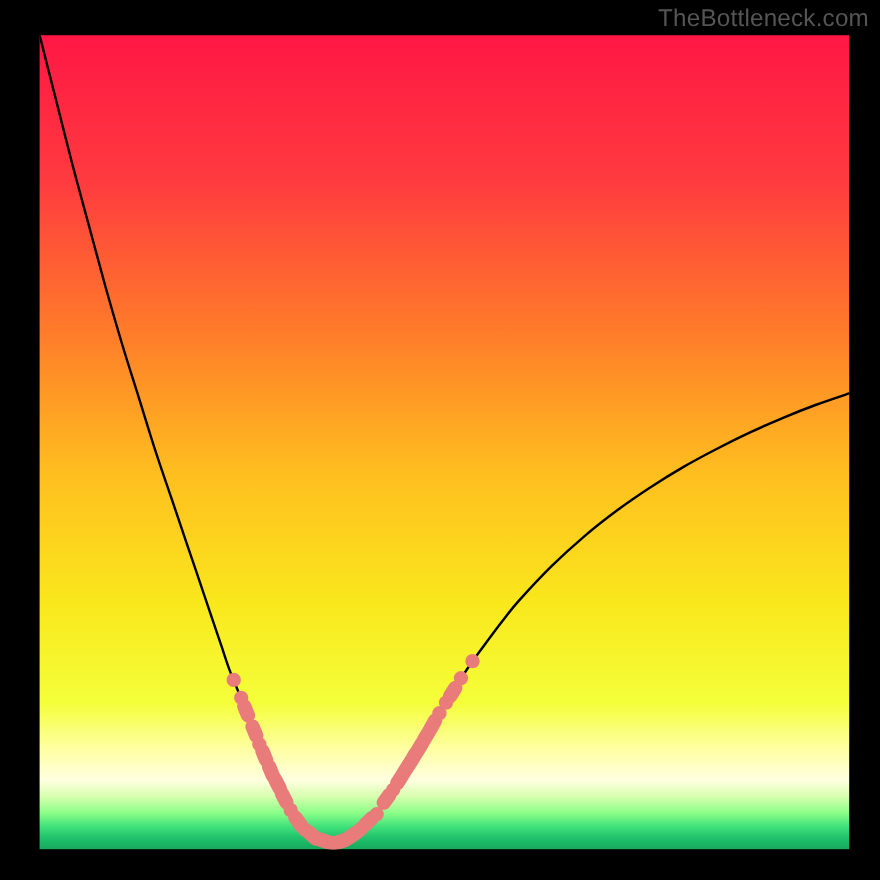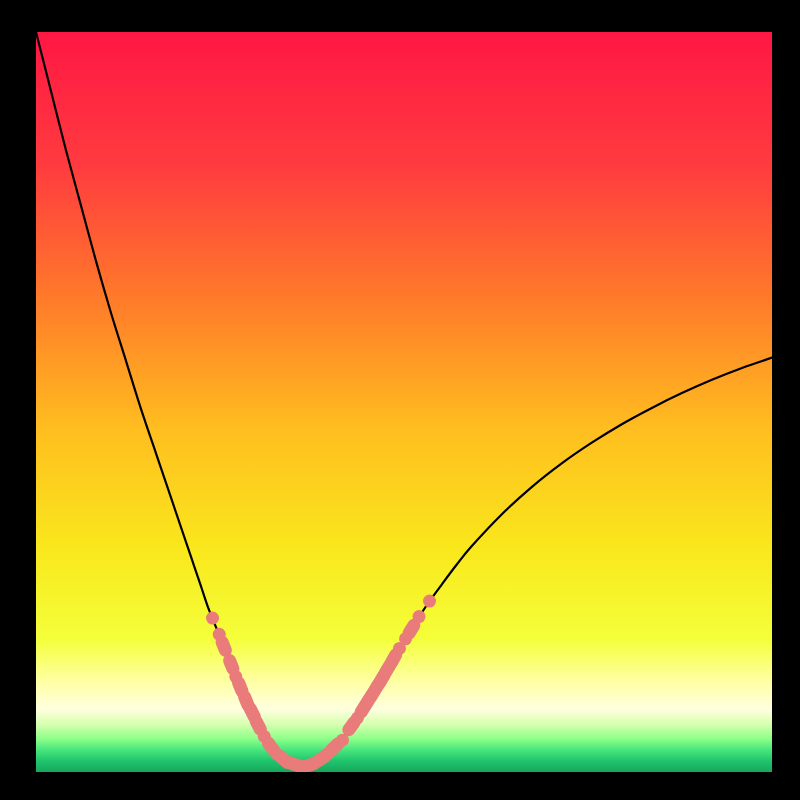--- a/index.html
+++ b/index.html
@@ -32,20 +32,21 @@
     top: 0;
     width: 800px;
     height: 800px;
     display: block;
   }
 </style>
 </head>
 <body>
 
 <div class="stage">
+  <div class="watermark">TheBottleneck.com</div>
   <svg class="chart" viewBox="0 0 800 800">
     <defs>
       <linearGradient id="bg-grad" x1="0" y1="0" x2="0" y2="1">
           <stop offset="0.00%" stop-color="#ff1744"></stop>
           <stop offset="18.00%" stop-color="#ff3b3f"></stop>
           <stop offset="36.00%" stop-color="#ff7a2a"></stop>
           <stop offset="54.00%" stop-color="#ffbf1f"></stop>
           <stop offset="70.00%" stop-color="#f9e81c"></stop>
           <stop offset="82.00%" stop-color="#f4ff3a"></stop>
           <stop offset="88.00%" stop-color="#ffffa8"></stop>

